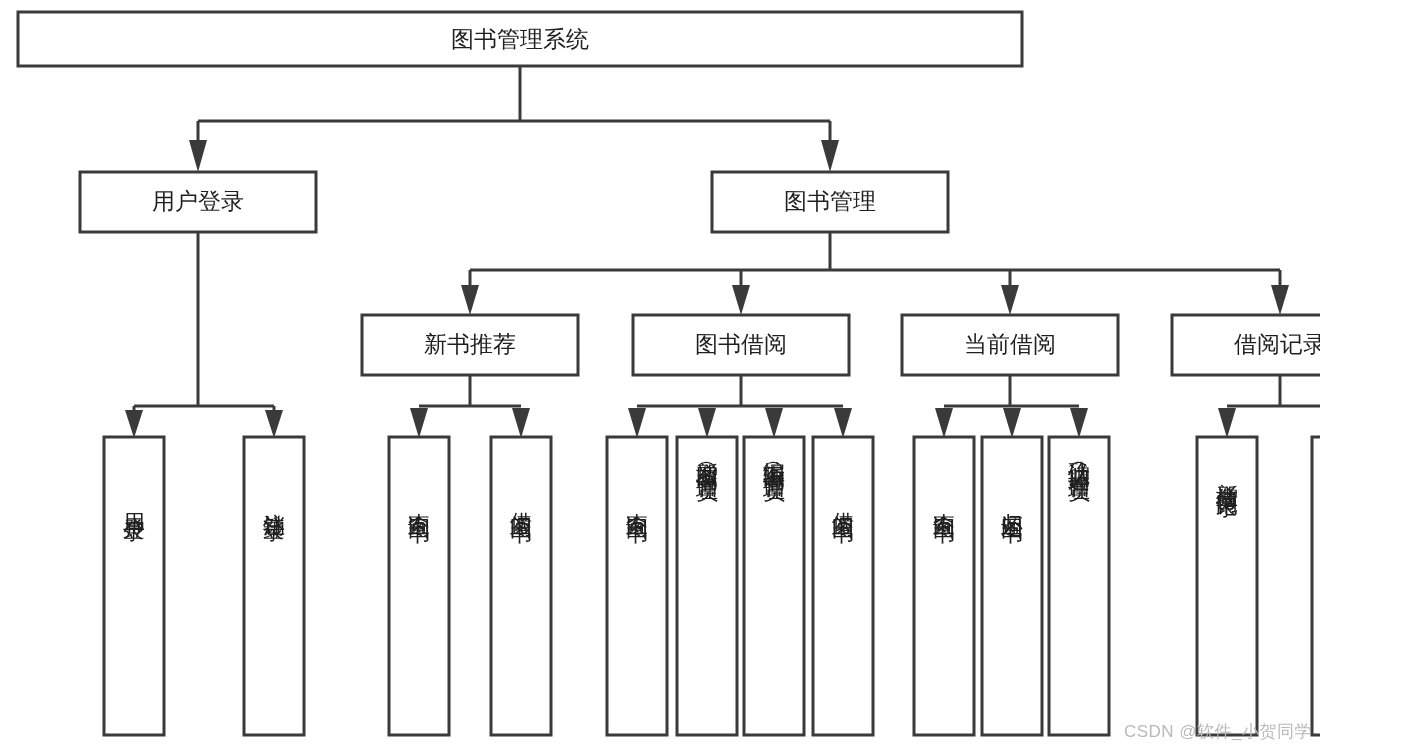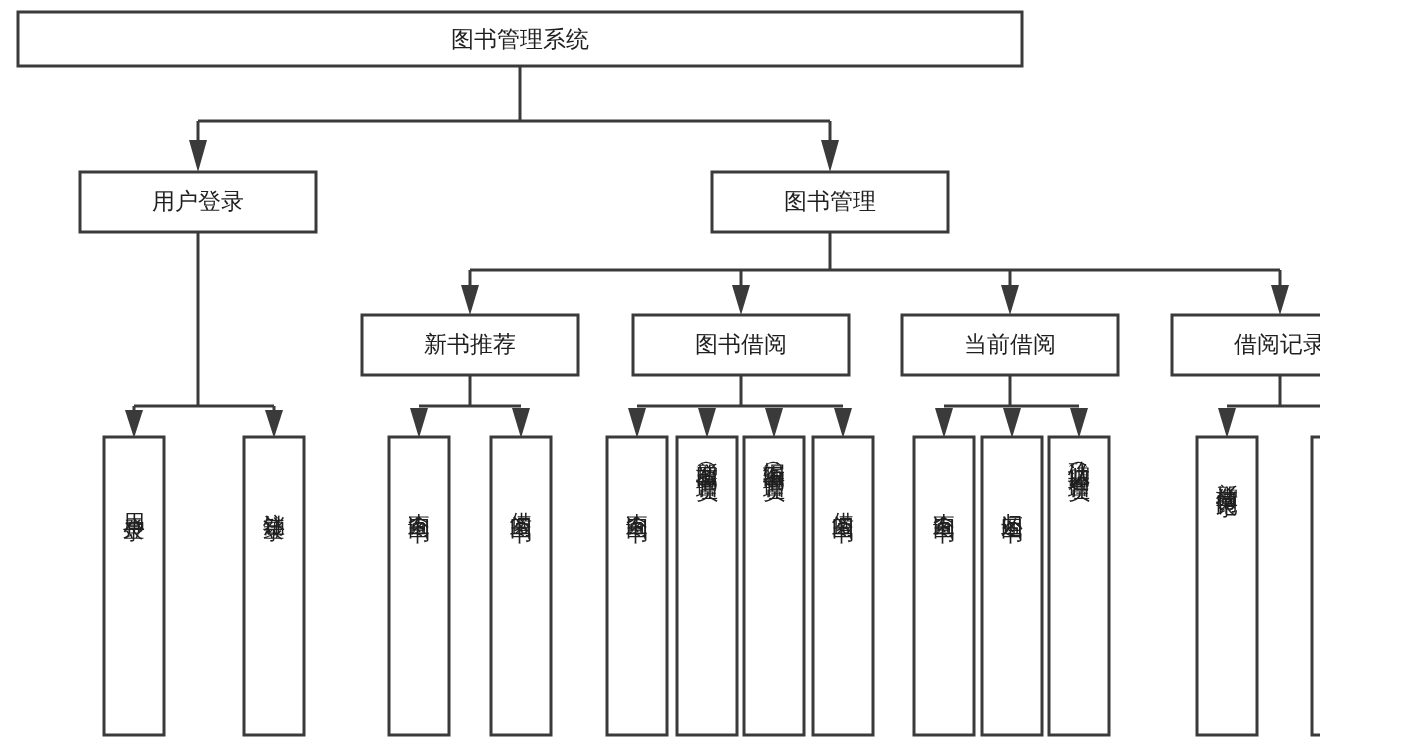--- a/index.html
+++ b/index.html
@@ -213,14 +213,15 @@
     <span class="node-label-v">确认归还（管理员）</span>
   </div>
 
   <div class="node-label-v-wrap" style="left:1197px; top:465px; width:60px; height:270px;">
     <span class="node-label-v">新增借阅记录</span>
   </div>
   <div class="node-label-v-wrap" style="left:1312px; top:465px; width:60px; height:270px;">
     <span class="node-label-v">查询借阅记录</span>
   </div>
 
+  <div class="watermark">CSDN @软件_小贺同学</div>
 
 </div>
 
 </body></html>

